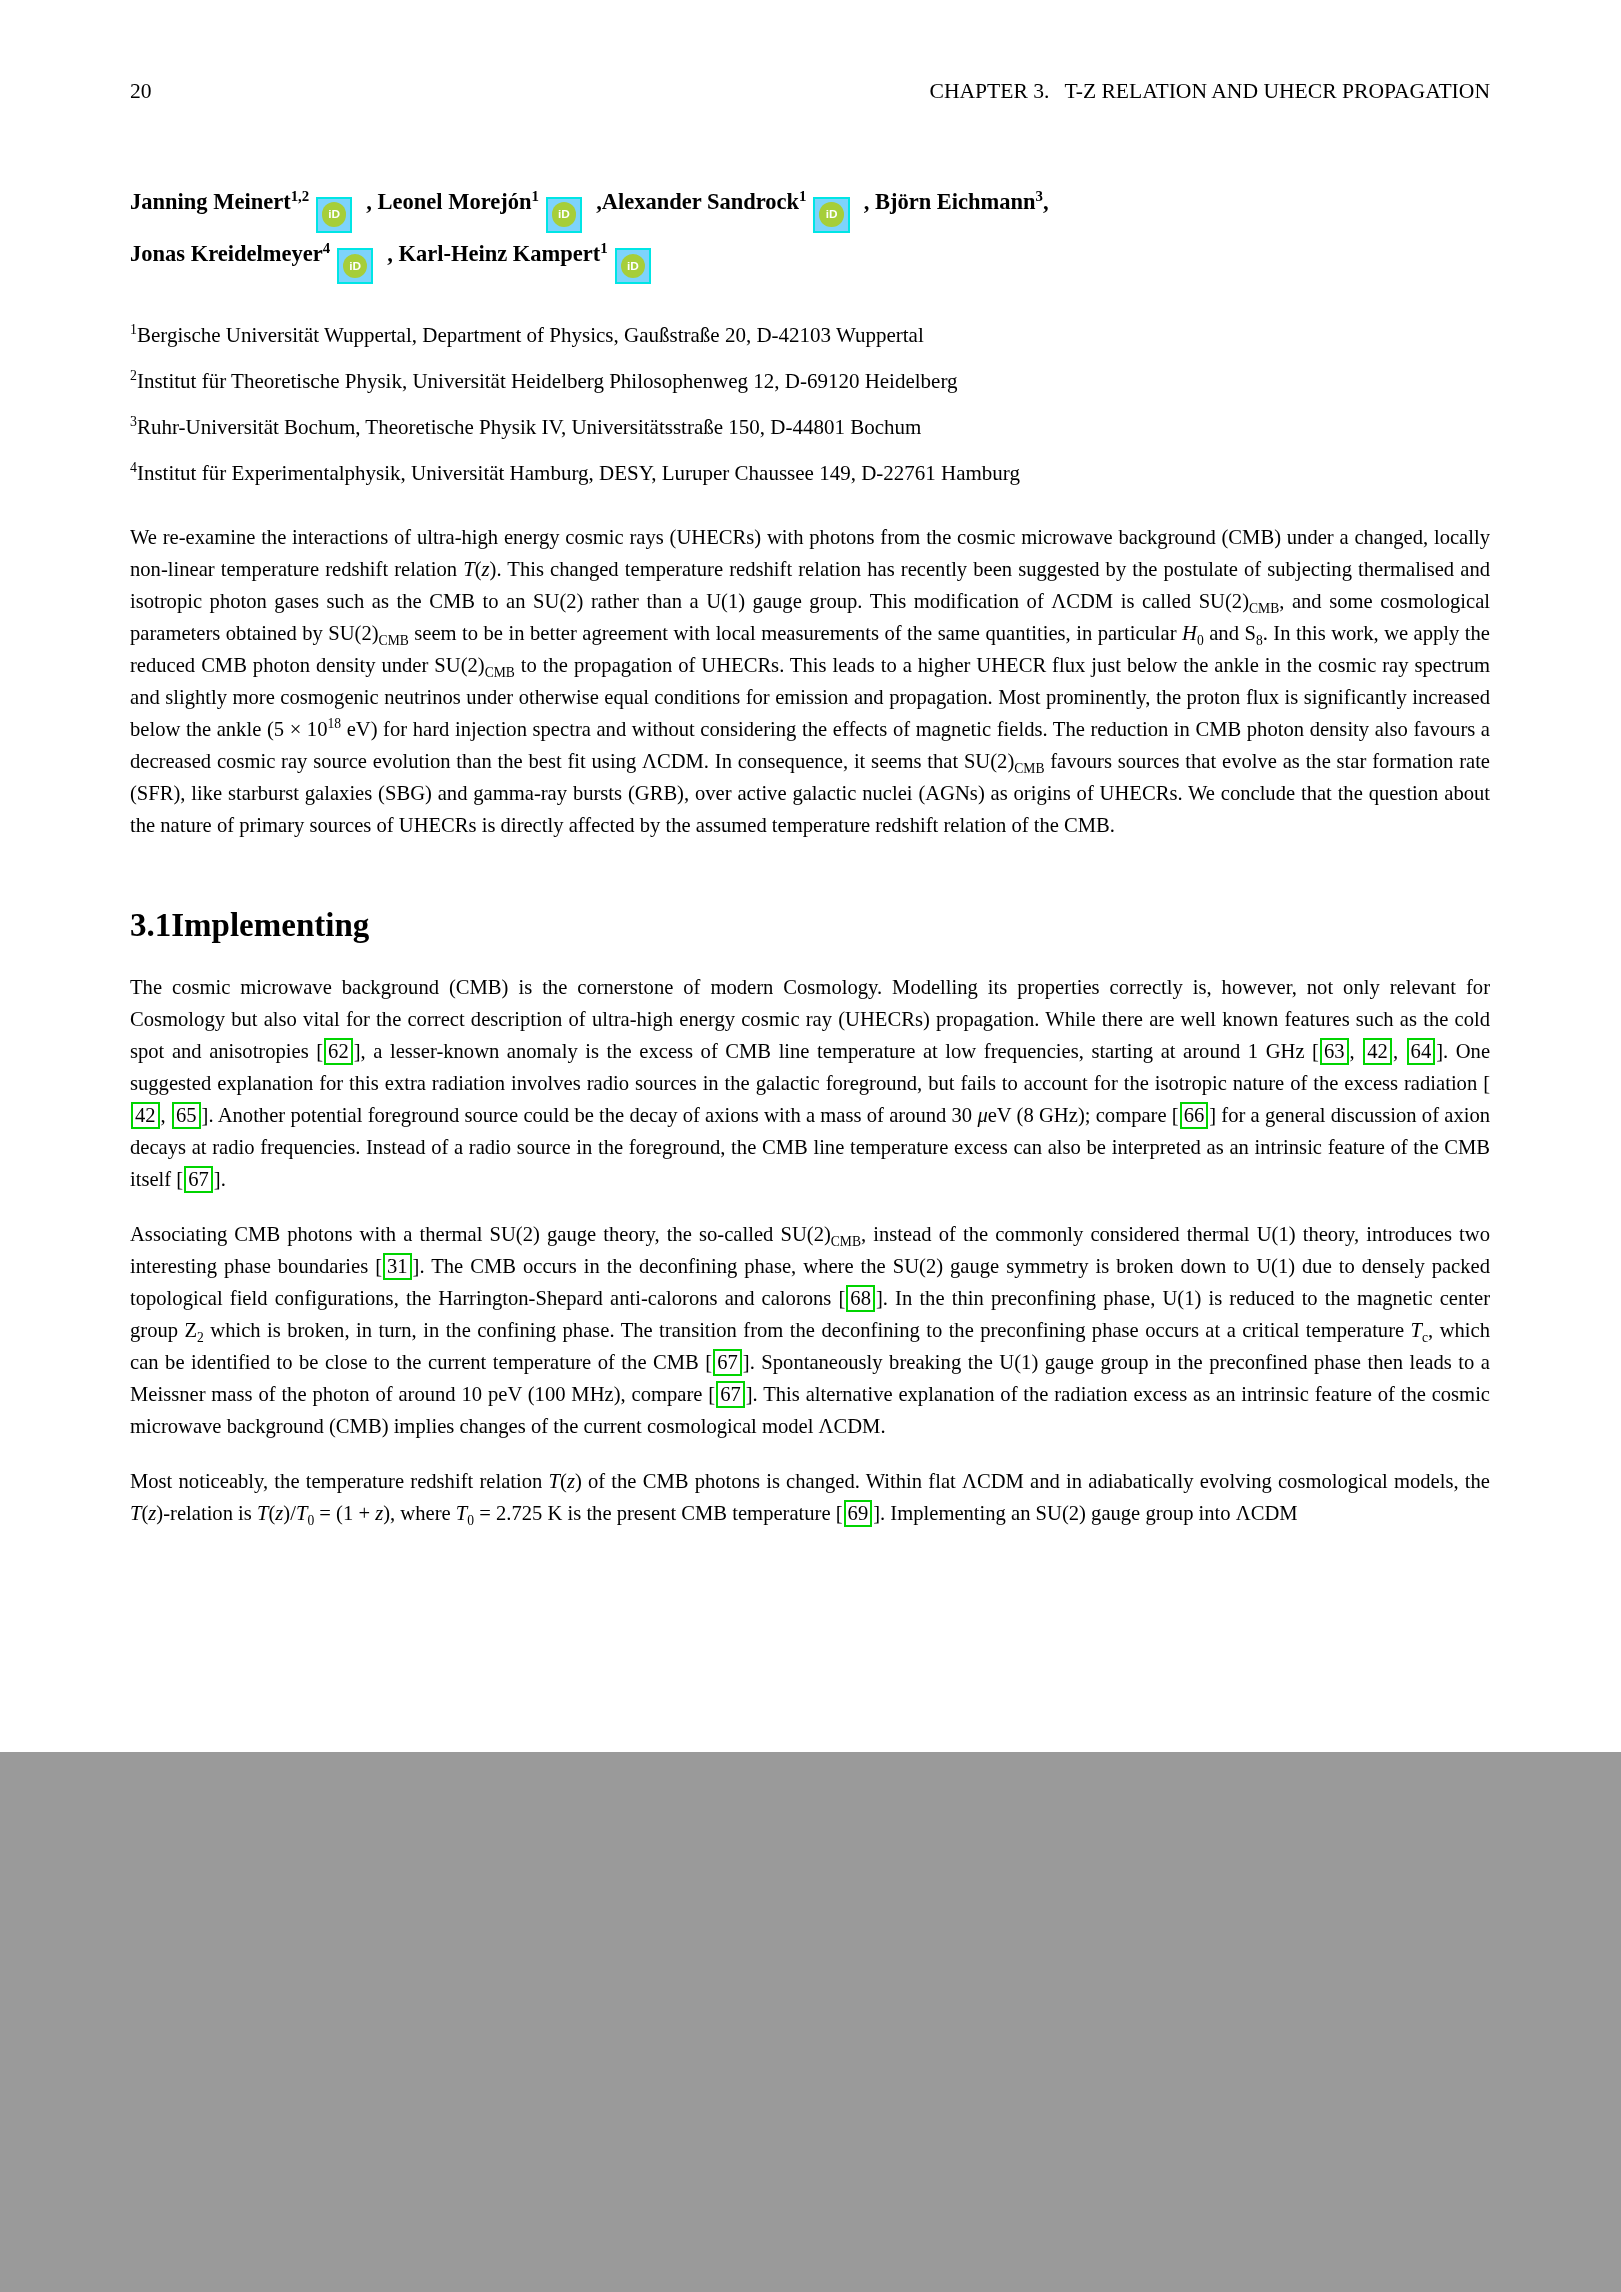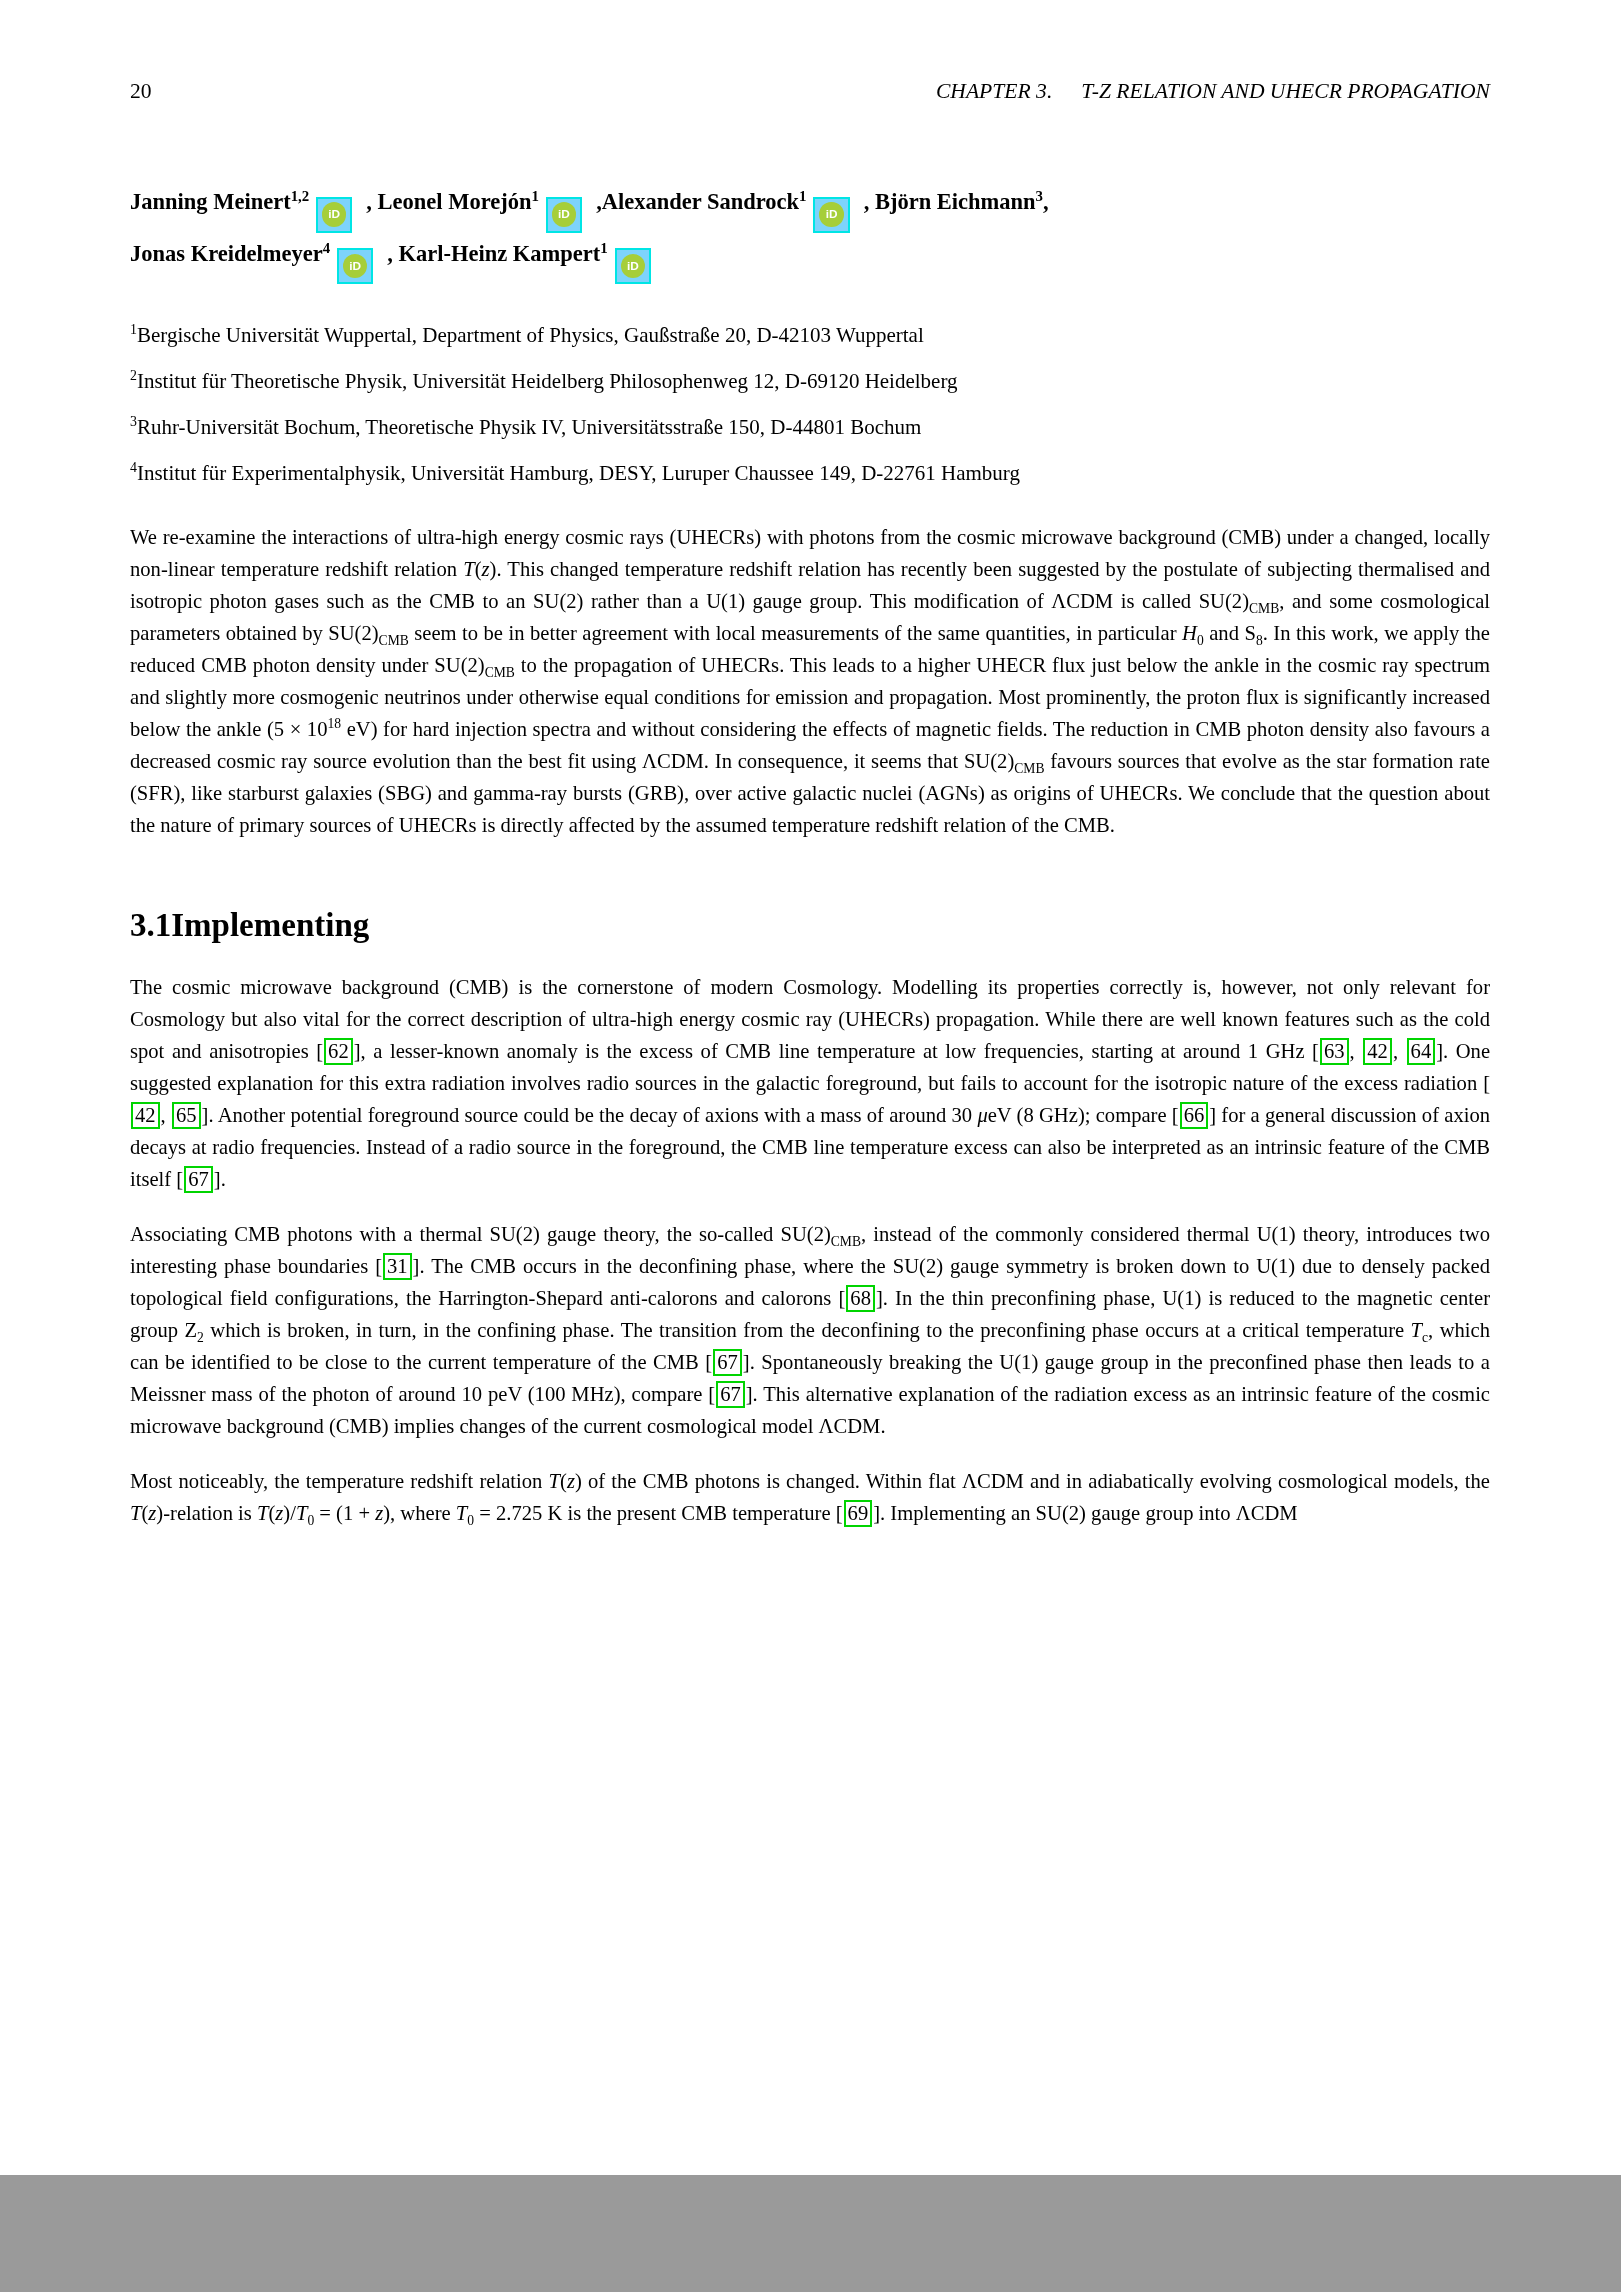--- a/index.html
+++ b/index.html
@@ -1,33 +1,33 @@
 <!DOCTYPE html>
 <html style="--cite-border: #00D400; --orcid-border: #00E5E5; --orcid-green: #A6CE39;"><head>
 <meta charset="utf-8">
 <style>
   html,body { margin:0; padding:0; background:#9a9a9a; }
   .page {
     position:relative;
-    width:1621px; height:2175px;
+    width:1621px; height:1752px;
     background:#ffffff;
     margin:0 auto;
     overflow:hidden;
     font-family:"Liberation Serif","DejaVu Serif",serif;
     color:#000000;
   }
   .content { padding:78px 131px 0 130px; }
 
   
   .running-header {
     display:flex; justify-content:space-between; align-items:baseline;
     font-size:21.6px; line-height:27.4px;
   }
   .page-number { font-style:normal; }
-  .chapter-header { font-style:italic; display:flex; gap:29px; }
+  .chapter-header { display:flex; gap:15px; }
 
   
   .author-block {
     margin-top:76px;
     font-weight:700; font-size:22.5px; line-height:41px;
   }
   .author-line sup { font-size:62%; font-weight:700; }
 
   
   .orcid-link {

